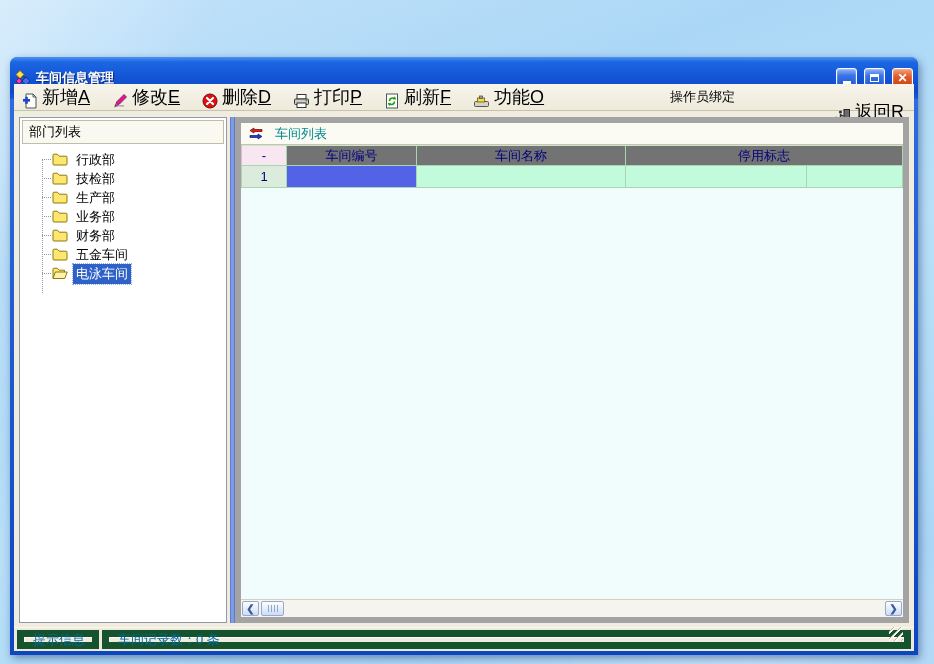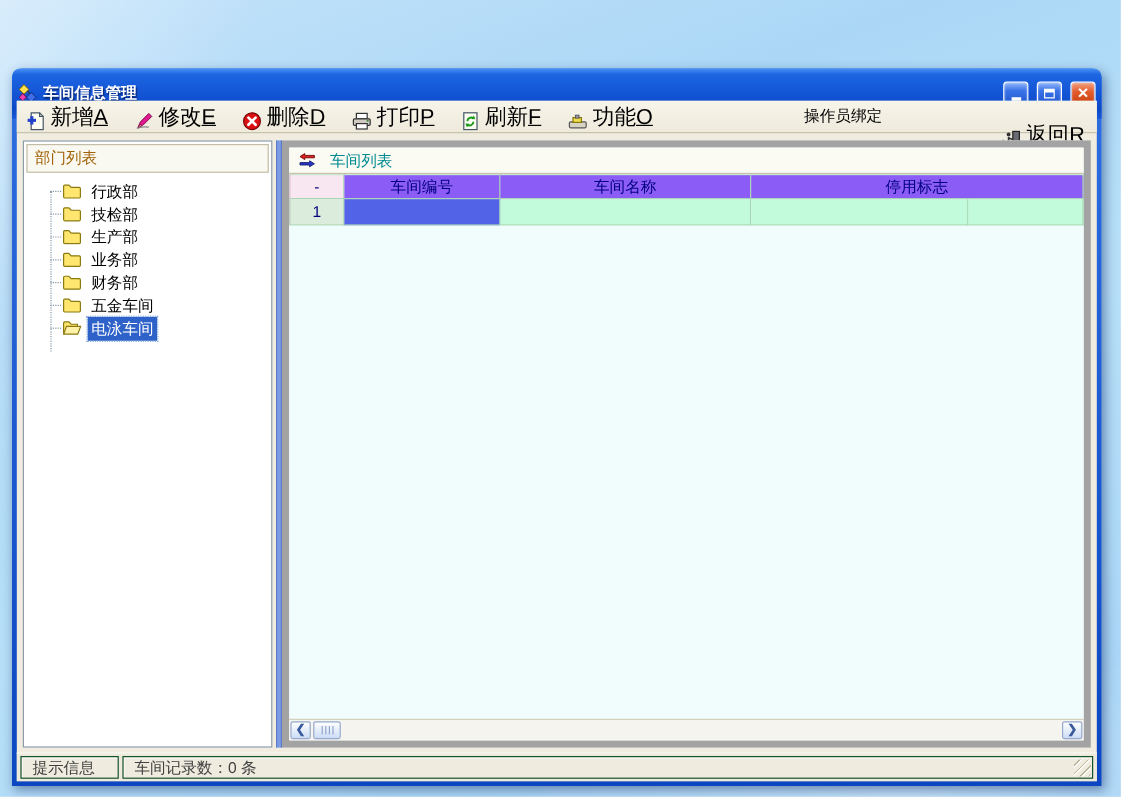--- a/index.html
+++ b/index.html
@@ -56,21 +56,21 @@
 
   
   .main { flex:1; display:flex; padding:6px 5px 4px 5px; min-height:0; }
 
   .left-panel {
     width:208px; flex:0 0 208px; border:1px solid #8e9aa8; background:#fff;
     display:flex; flex-direction:column;
   }
   .panel-header {
     margin:2px; border:1px solid #c3bda8; background:#faf9f1;
-    color:#a16207; font-size:13px; padding:2px 6px; flex:0 0 auto;
+    color:#000000; font-size:13px; padding:2px 6px; flex:0 0 auto;
   }
   .tree { flex:1; position:relative; padding-top:4px; overflow:hidden; }
   .tree::before {
     content:""; position:absolute; left:22px; top:13px; height:134px;
     border-left:1px dotted #8899aa;
   }
   .tree-item { height:19px; display:flex; align-items:center; position:relative; padding-left:32px; font-size:13px; color:#000; cursor:pointer; }
   .tree-item::before {
     content:""; position:absolute; left:22px; top:9px; width:9px;
     border-top:1px dotted #8899aa;
@@ -86,21 +86,21 @@
     display:flex; flex-direction:column;
   }
   .rp-header {
     height:22px; flex:0 0 22px; background:#fbfaf3; border-bottom:1px solid #c9c3ad;
     display:flex; align-items:center; gap:11px; padding:0 7px; color:#008a8f; font-size:13px;
   }
 
   .grid-head { display:flex; height:21px; flex:0 0 21px; }
   .th {
     border-right:1px solid #a9d6b2; border-bottom:1px solid #a9d6b2; border-top:1px solid #c9e6cf;
-    background:#8b5cf6; color:#000080; font-size:13px;
+    background:#737373; color:#000080; font-size:13px;
     display:flex; align-items:center; justify-content:center; overflow:hidden; white-space:nowrap;
   }
   .th.c0 { background:#f8e6f0; border-left:1px solid #d8c0cc; }
   .grid-row { display:flex; height:22px; flex:0 0 22px; }
   .td {
     border-right:1px solid #a9d6b2; border-bottom:1px solid #a9d6b2;
     background:#c2fbdc; font-size:13px; color:#000080;
     display:flex; align-items:center; justify-content:center; overflow:hidden;
   }
   .td.c0 { background:#dcecdc; border-left:1px solid #b8ccb8; }
@@ -130,22 +130,22 @@
   }
   .sb-thumb i { display:block; width:1px; height:7px; background:#8fa6cc; margin:0 1px; }
   .sb-right { margin-left:auto; }
 
   
   .statusbar {
     height:24px; flex:0 0 24px; background:#eeeadb; border-top:1px solid #fbf9f2;
     display:flex; gap:3px; padding:2px 3px 2px 3px; align-items:stretch;
   }
   .sb-panel {
-    border:1px solid #14532d; box-shadow:inset 1px 1px 0 rgba(255,255,255,.75);
-    background:#efecdf; color:#404040; font-size:13px;
+    border:7px solid #14532d; box-shadow:inset 1px 1px 0 rgba(255,255,255,.75);
+    background:#efecdf; color:#0369a1; font-size:13px;
     display:flex; align-items:center; padding:0 9px; white-space:nowrap;
   }
   .sb-p1 { width:82px; flex:0 0 82px; }
   .sb-p2 { flex:1; position:relative; }
   .resize-grip {
     position:absolute; right:1px; bottom:1px; width:14px; height:14px;
     background:repeating-linear-gradient(135deg, transparent 0 3px, #b9b39c 3px 4px, #fdfcf6 4px 5px);
     cursor:nwse-resize;
   }
 </style>

